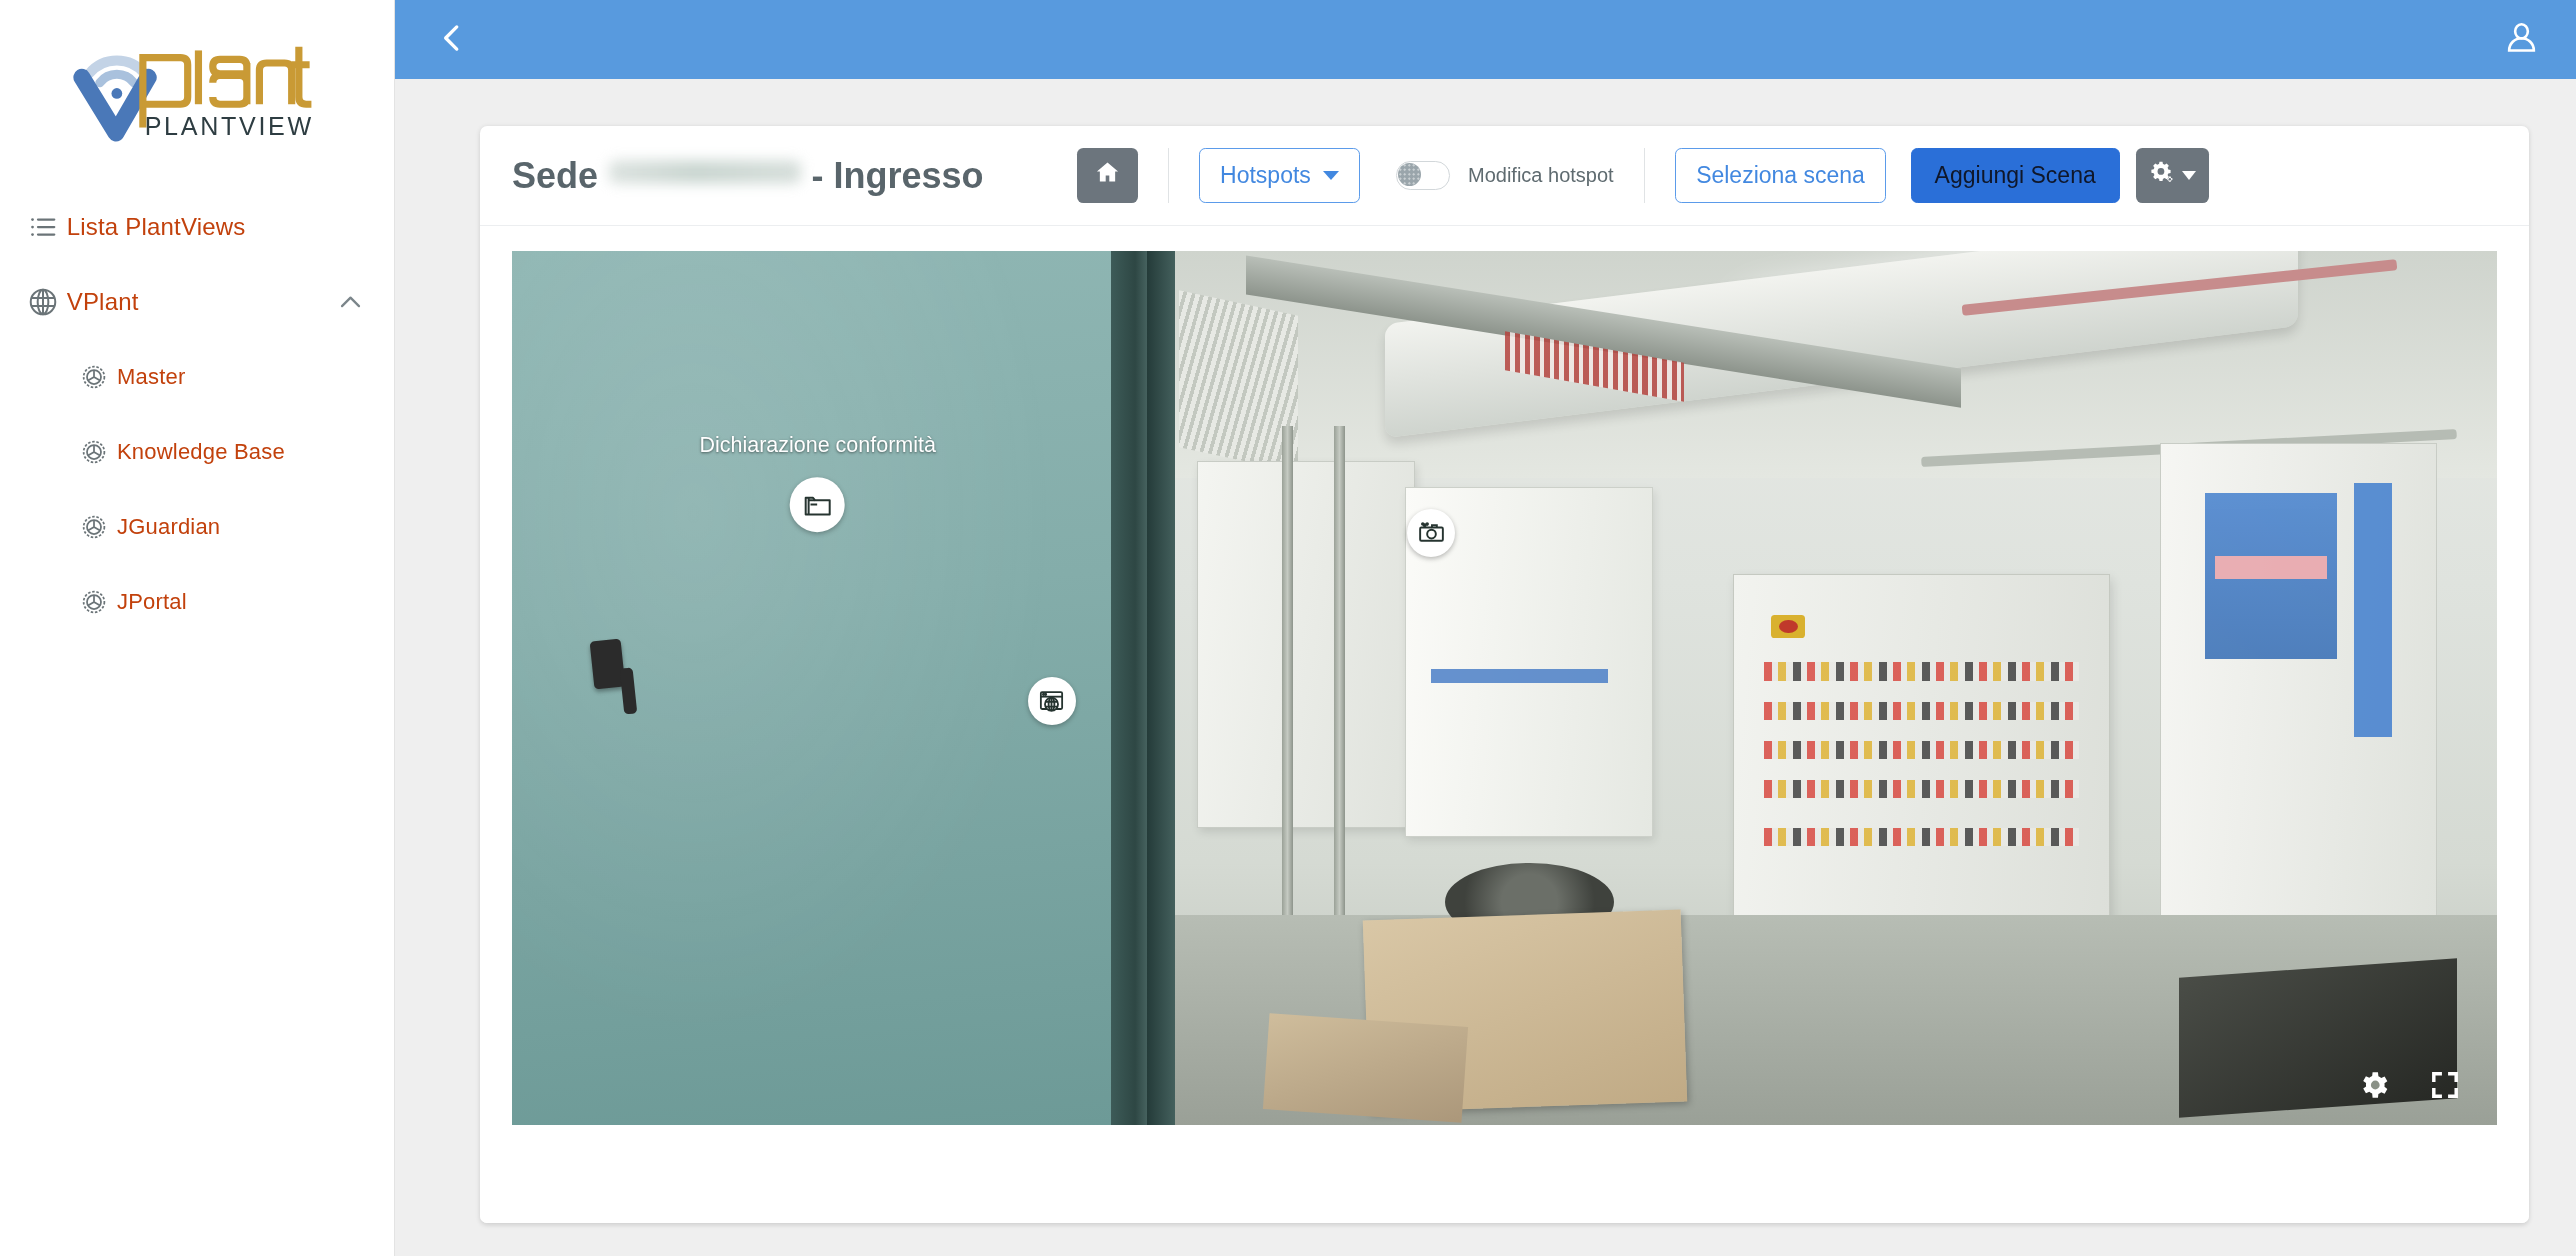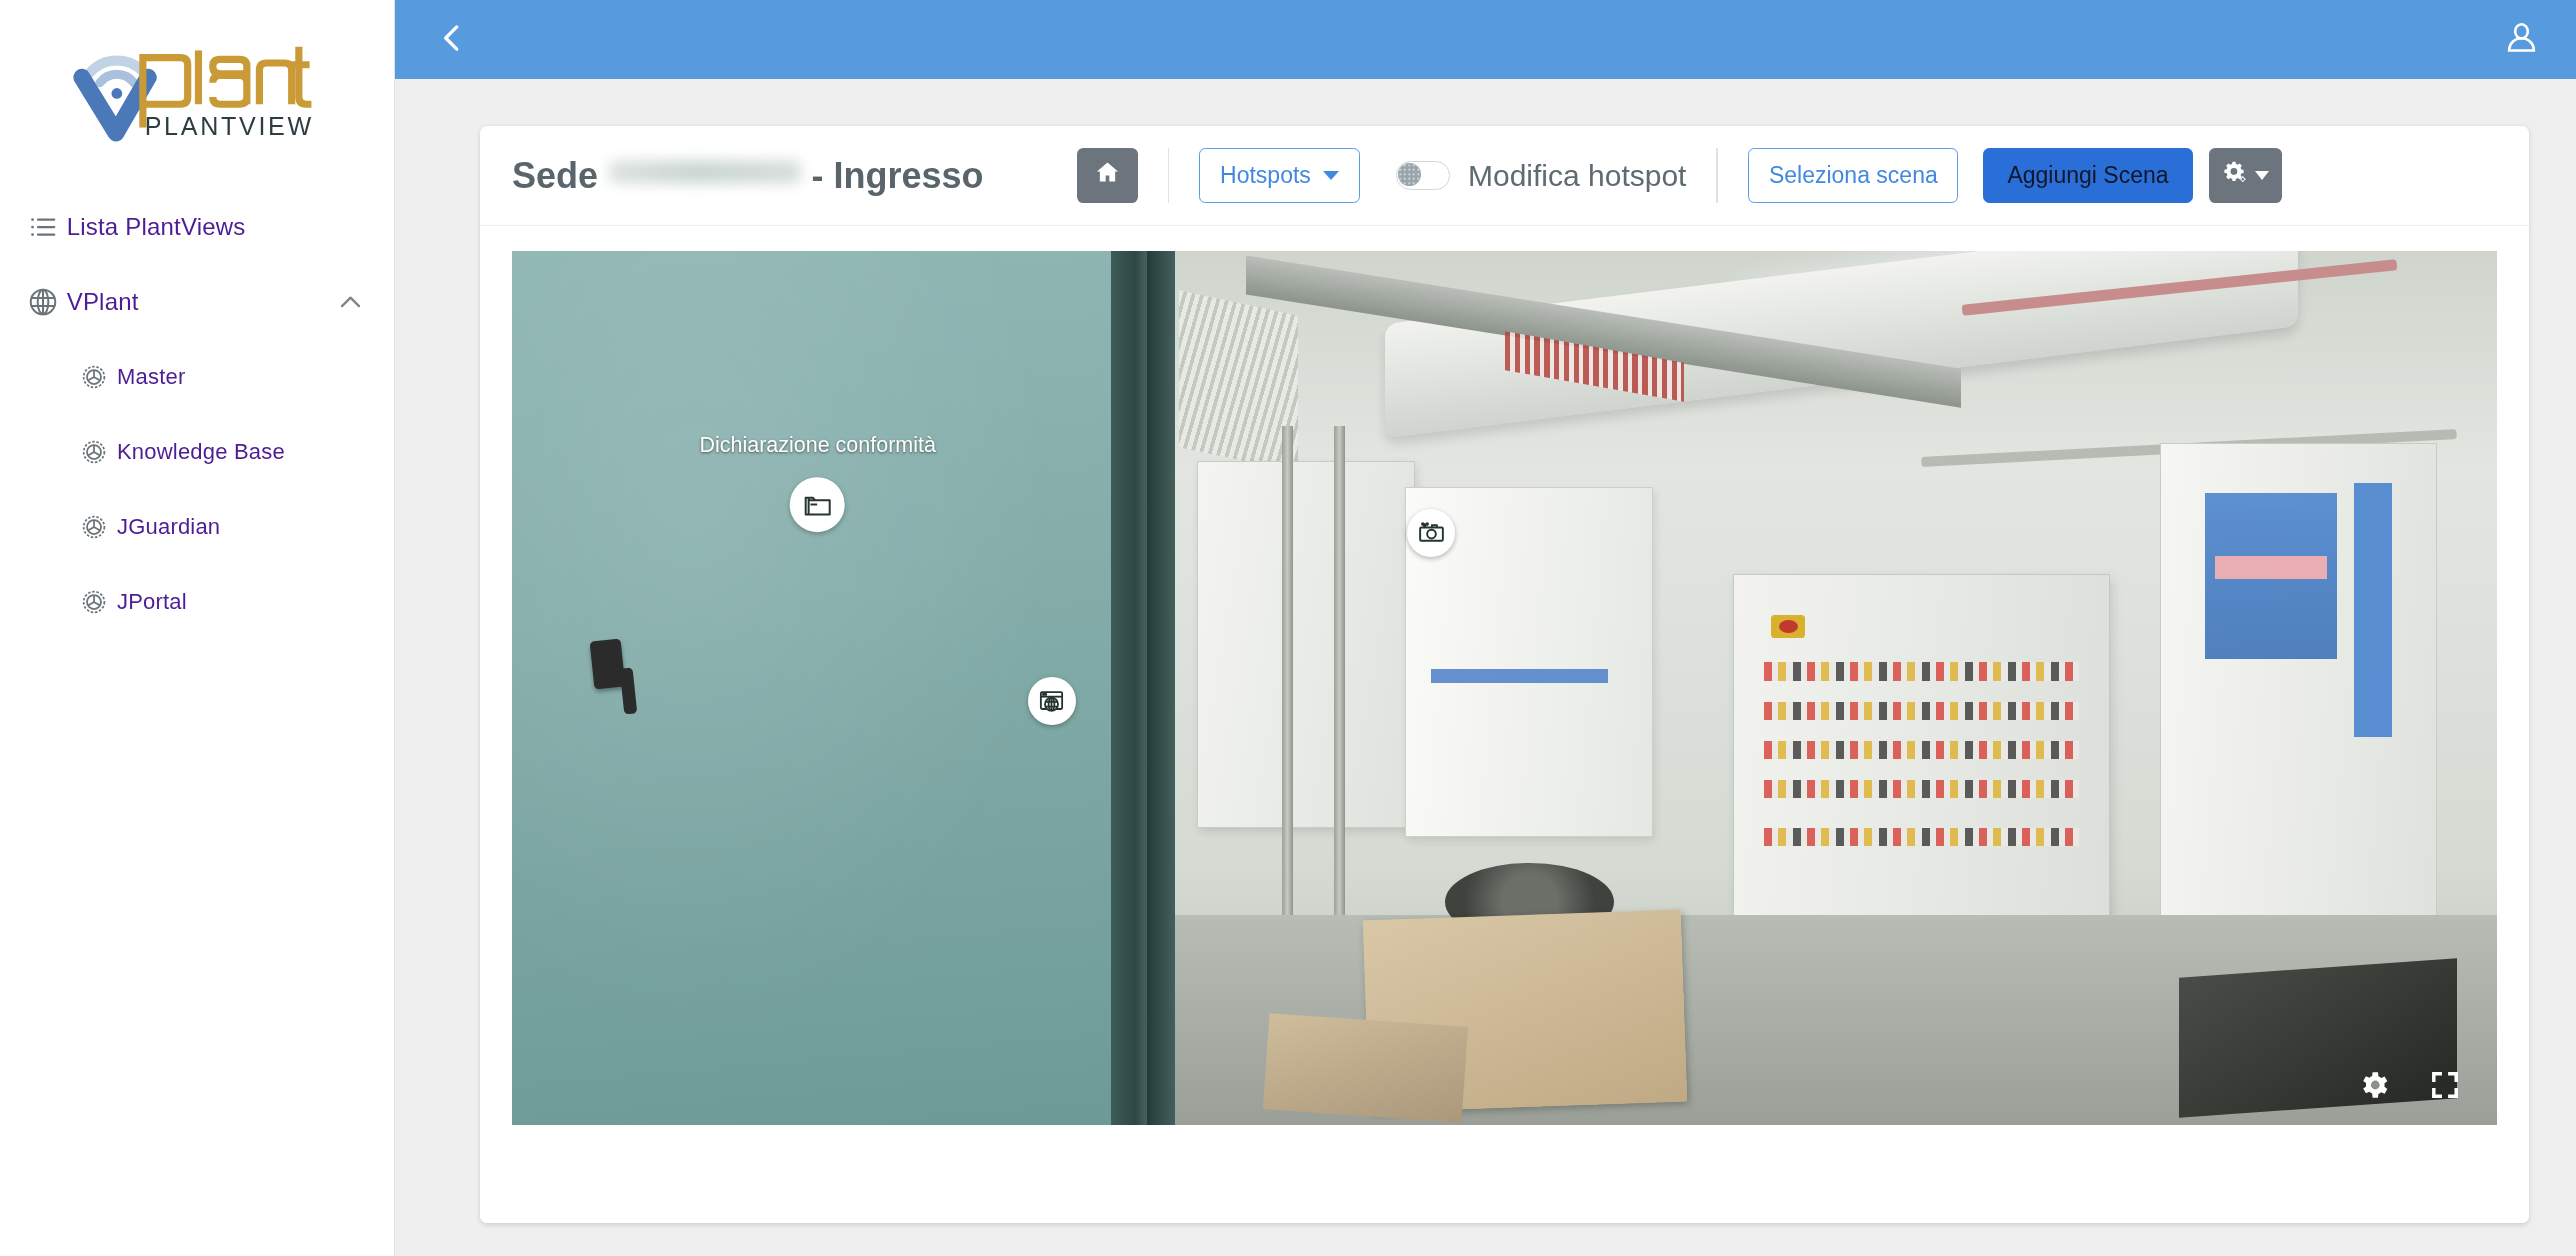--- a/index.html
+++ b/index.html
@@ -44,21 +44,21 @@
   .nav-icon {
     width: 47px;
     flex: 0 0 47px;
     display: flex;
     align-items: center;
     justify-content: center;
     color: #6b7478;
   }
   .nav-label {
     font-size: 24px;
-    color: #4c1d95;
+    color: #c2410c;
     letter-spacing: 0.2px;
     white-space: nowrap;
   }
   .nav-chevron {
     margin-left: auto;
     margin-right: 29px;
     color: #7b858a;
     display: flex;
     align-items: center;
   }
@@ -221,21 +221,21 @@
   .toggle .knob {
     position: absolute;
     left: 0.9px; top: 0.9px;
     width: 23px; height: 23px;
     border-radius: 50%;
     background: #9aa5ab;
     background-image: radial-gradient(circle, rgba(255,255,255,.5) 0.9px, transparent 1.1px);
     background-size: 4.5px 4.5px;
   }
   .toggle-label {
-    font-size: 30px;
+    font-size: 20px;
     color: #5f6b70;
     white-space: nowrap;
   }
 
   
   .pano-wrap {
     flex: 1 1 auto;
     padding: 25px 32px 0 32px;
     position: relative;
   }

